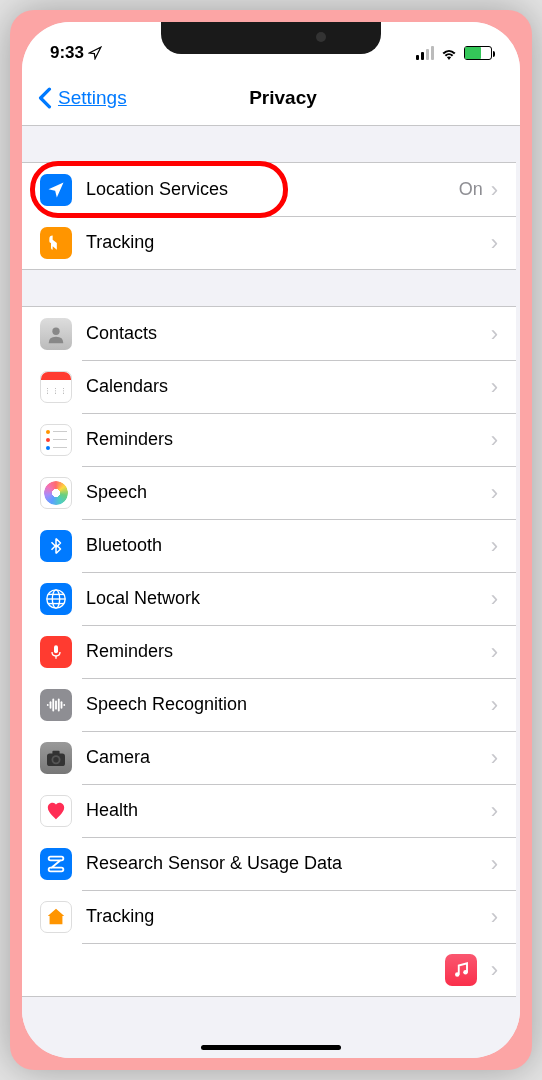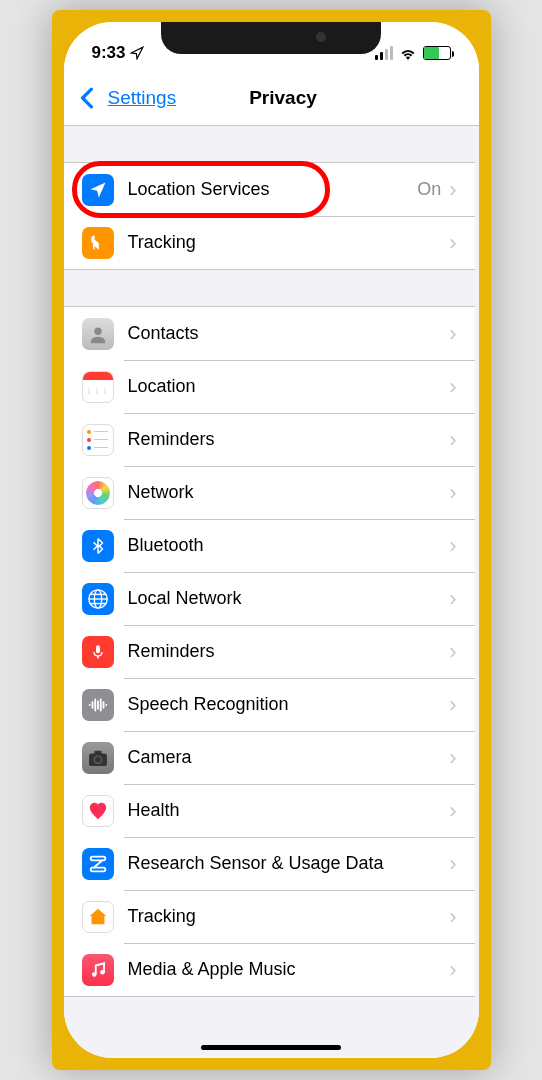--- a/index.html
+++ b/index.html
@@ -1,22 +1,22 @@
 <!DOCTYPE html>
 <html><head>
   <meta charset="utf-8">
   <style>
     * { margin: 0; padding: 0; box-sizing: border-box; }
     body { font-family: -apple-system, 'Helvetica Neue', Arial, sans-serif; background: #e5e5e5; display: flex; justify-content: center; padding: 10px; }
     
     .phone-frame {
-      width: 439px;
+      width: 522px;
       height: 1060px;
-      background: #eab308;
-      border-radius: 8px;
+      background: #fca5a5;
+      border-radius: 24px;
       padding: 12px;
       box-shadow: 0 0 40px rgba(0,0,0,0.3);
       position: relative;
     }
     .phone-inner {
       width: 100%;
       height: 100%;
       background: #f2f2f7;
       border-radius: 48px;
       overflow: hidden;
@@ -86,21 +86,21 @@
       position: relative;
       border-bottom: 0.5px solid #c6c6c8;
     }
     .back-btn {
       display: flex;
       align-items: center;
       color: #007aff;
       font-size: 19px;
       cursor: pointer;
     }
-    .back-btn span { text-decoration: underline; margin-left: 14px; }
+    .back-btn span { text-decoration: underline; margin-left: 6px; }
     .nav-title {
       position: absolute;
       left: 50%;
       transform: translateX(-50%);
       font-size: 19px;
       font-weight: 600;
       margin-left: 12px;
     }
     
     .content {
@@ -275,39 +275,39 @@
                 </svg>
               </div>
               <div class="row-label">Contacts</div>
               <div class="chevron">›</div>
             </div>
             <div class="row">
               <div class="row-icon ic-calendar" style="position: relative;">
                 <div class="calendar-top"></div>
                 <div style="font-size:7px;margin-top:8px;color:#888;letter-spacing:1px">⋮⋮⋮</div>
               </div>
-              <div class="row-label">Location</div>
+              <div class="row-label">Calendars</div>
               <div class="chevron">›</div>
             </div>
             <div class="row">
               <div class="row-icon ic-reminders" style="position: relative;">
                 <div class="reminder-dots">
                   <div class="reminder-dot"></div>
                   <div class="reminder-dot"></div>
                   <div class="reminder-dot"></div>
                 </div>
               </div>
               <div class="row-label">Reminders</div>
               <div class="chevron">›</div>
             </div>
             <div class="row">
               <div class="row-icon ic-photos" style="position: relative;">
                 <div class="photos-flower"></div>
               </div>
-              <div class="row-label">Network</div>
+              <div class="row-label">Speech</div>
               <div class="chevron">›</div>
             </div>
             <div class="row">
               <div class="row-icon ic-bluetooth" style="position: relative;">
                 <svg width="18" height="22" viewBox="0 0 24 24">
                   <path d="M12 2 L18 8 L12 14 L12 2 M12 22 L18 16 L12 10 L12 22 M6 7 L12 13 M6 17 L12 11" stroke="#fff" stroke-width="2" fill="none" stroke-linejoin="round"></path>
                 </svg>
               </div>
               <div class="row-label">Bluetooth</div>
               <div class="chevron">›</div>
@@ -391,21 +391,20 @@
               <div class="chevron">›</div>
             </div>
             <div class="row">
               <div class="row-icon ic-music" style="position: relative;">
                 <svg width="18" height="20" viewBox="0 0 24 24">
                   <path d="M9 18 L9 6 L20 3 L20 15" stroke="#fff" stroke-width="2.5" fill="none"></path>
                   <circle cx="7" cy="18" r="3" fill="#fff"></circle>
                   <circle cx="18" cy="15" r="3" fill="#fff"></circle>
                 </svg>
               </div>
-              <div class="row-label">Media &amp; Apple Music</div>
               <div class="chevron">›</div>
             </div>
           </div>
         </div>
     </div>
 
     <div class="home-indicator"></div>
   </div>
 </div>
 

